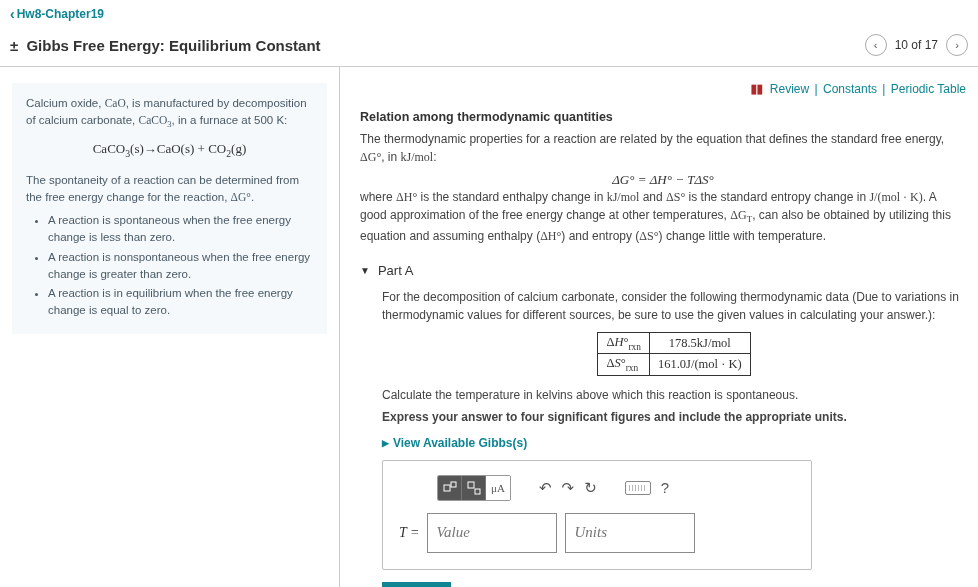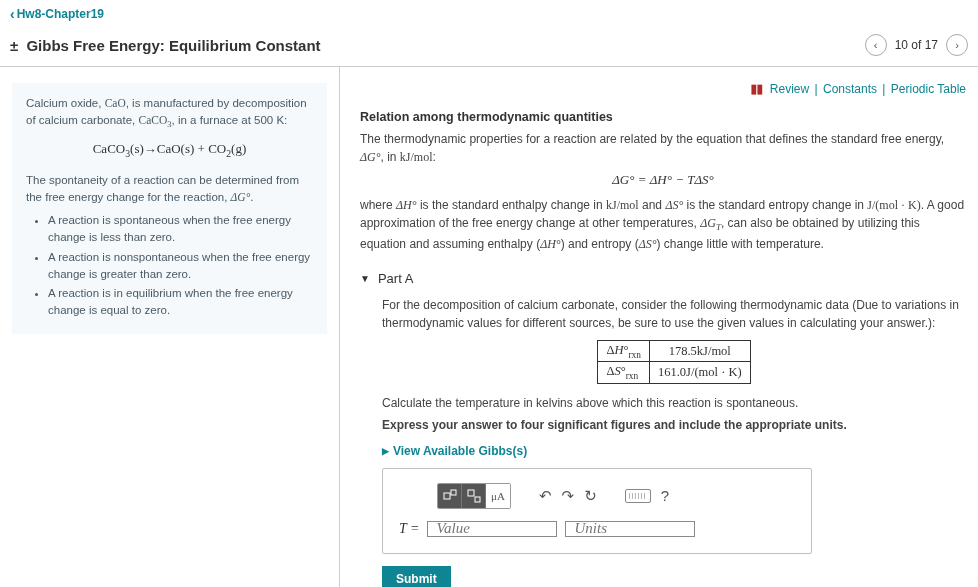--- a/index.html
+++ b/index.html
@@ -23,21 +23,21 @@
   .infobox li { margin-bottom: 2px; }
   
   .right-col { flex: 1; padding: 14px 12px 14px 20px; }
   .top-links { text-align: right; margin-bottom: 14px; font-size: 12px; }
   .top-links .bars { color: #b02a2a; font-size: 13px; margin-right: 4px; letter-spacing: -1px; }
   .top-links a { color: #0f8593; text-decoration: none; cursor: pointer; }
   .top-links .sep { color: #0f8593; margin: 0 2px; }
   
   .section-heading { font-weight: bold; font-size: 12.5px; margin-bottom: 6px; color:#333; }
   .body-text { font-size: 12px; color: #444; line-height: 1.5; }
-  .centered-eq { text-align: center; font-family: 'Times New Roman', serif; font-size: 13px; margin: 6px 0 8px; font-style: italic; }
+  .centered-eq { text-align: center; font-family: 'Times New Roman', serif; font-size: 13px; margin: 6px 0 0; font-style: italic; }
   
   .part-header { display: flex; align-items: center; gap: 8px; margin: 18px 0 10px; }
   .part-header .tri { font-size: 10px; color:#333; }
   .part-header .lbl { font-weight: normal; font-size: 13px; }
   
   .part-body { padding-left: 22px; }
   
   table.data { border-collapse: collapse; margin: 8px auto 10px; font-family: 'Times New Roman', serif; font-size: 12.5px; }
   table.data td { border: 1px solid #333; padding: 2px 8px; }
   table.data td.val { text-align: center; }
@@ -50,28 +50,28 @@
   .tool { display:inline-flex; align-items:center; justify-content:center; height: 24px; cursor:pointer; }
   .fmt-group { display:flex; border:1px solid #999; border-radius:2px; overflow:hidden; }
   .fmt-group .btn { width:24px; height:24px; background:#555; color:#fff; display:flex; align-items:center; justify-content:center; border-right:1px solid #777; font-size:10px; position:relative; }
   .fmt-group .btn:last-child { border-right:none; background:#fff; color:#555; }
   .sym { color:#555; font-size:15px; }
   .kbd { width:26px; height:14px; border:1px solid #888; border-radius:2px; position:relative; }
   .kbd::after { content:""; position:absolute; left:3px; right:3px; top:3px; bottom:3px; background: repeating-linear-gradient(to right, #888 0 1px, transparent 1px 3px); opacity:.6; }
   
   .inputs { display:flex; align-items:center; gap:8px; }
   .inputs .Teq { font-family:'Times New Roman', serif; font-style: italic; font-size: 14px; }
-  .inputs input { border:1px solid #8a8a8a; height:16px; padding:0 8px; font-size:15px; font-style: italic; color:#888; font-family:'Times New Roman', serif; }
+  .inputs input { border:1px solid #8a8a8a; height:40px; padding:0 8px; font-size:15px; font-style: italic; color:#888; font-family:'Times New Roman', serif; }
   .inputs input.value { width: 130px; }
   .inputs input.units { width: 130px; }
   
   .submit { margin-top: 12px; background:#0f8593; color:#fff; border:none; padding: 6px 14px; font-size: 12px; font-weight: bold; cursor:pointer; }
   
   .serif { font-family:'Times New Roman', serif; }
-  .it { font-style: italic; }
+  .it { }
   sup, sub { font-size: 0.75em; }
 </style>
 </head>
 <body>
 
 <div class="topbar">
   <span class="breadcrumb">
     <span class="chev">‹</span>
     <span>Hw8-Chapter19</span>
   </span>

